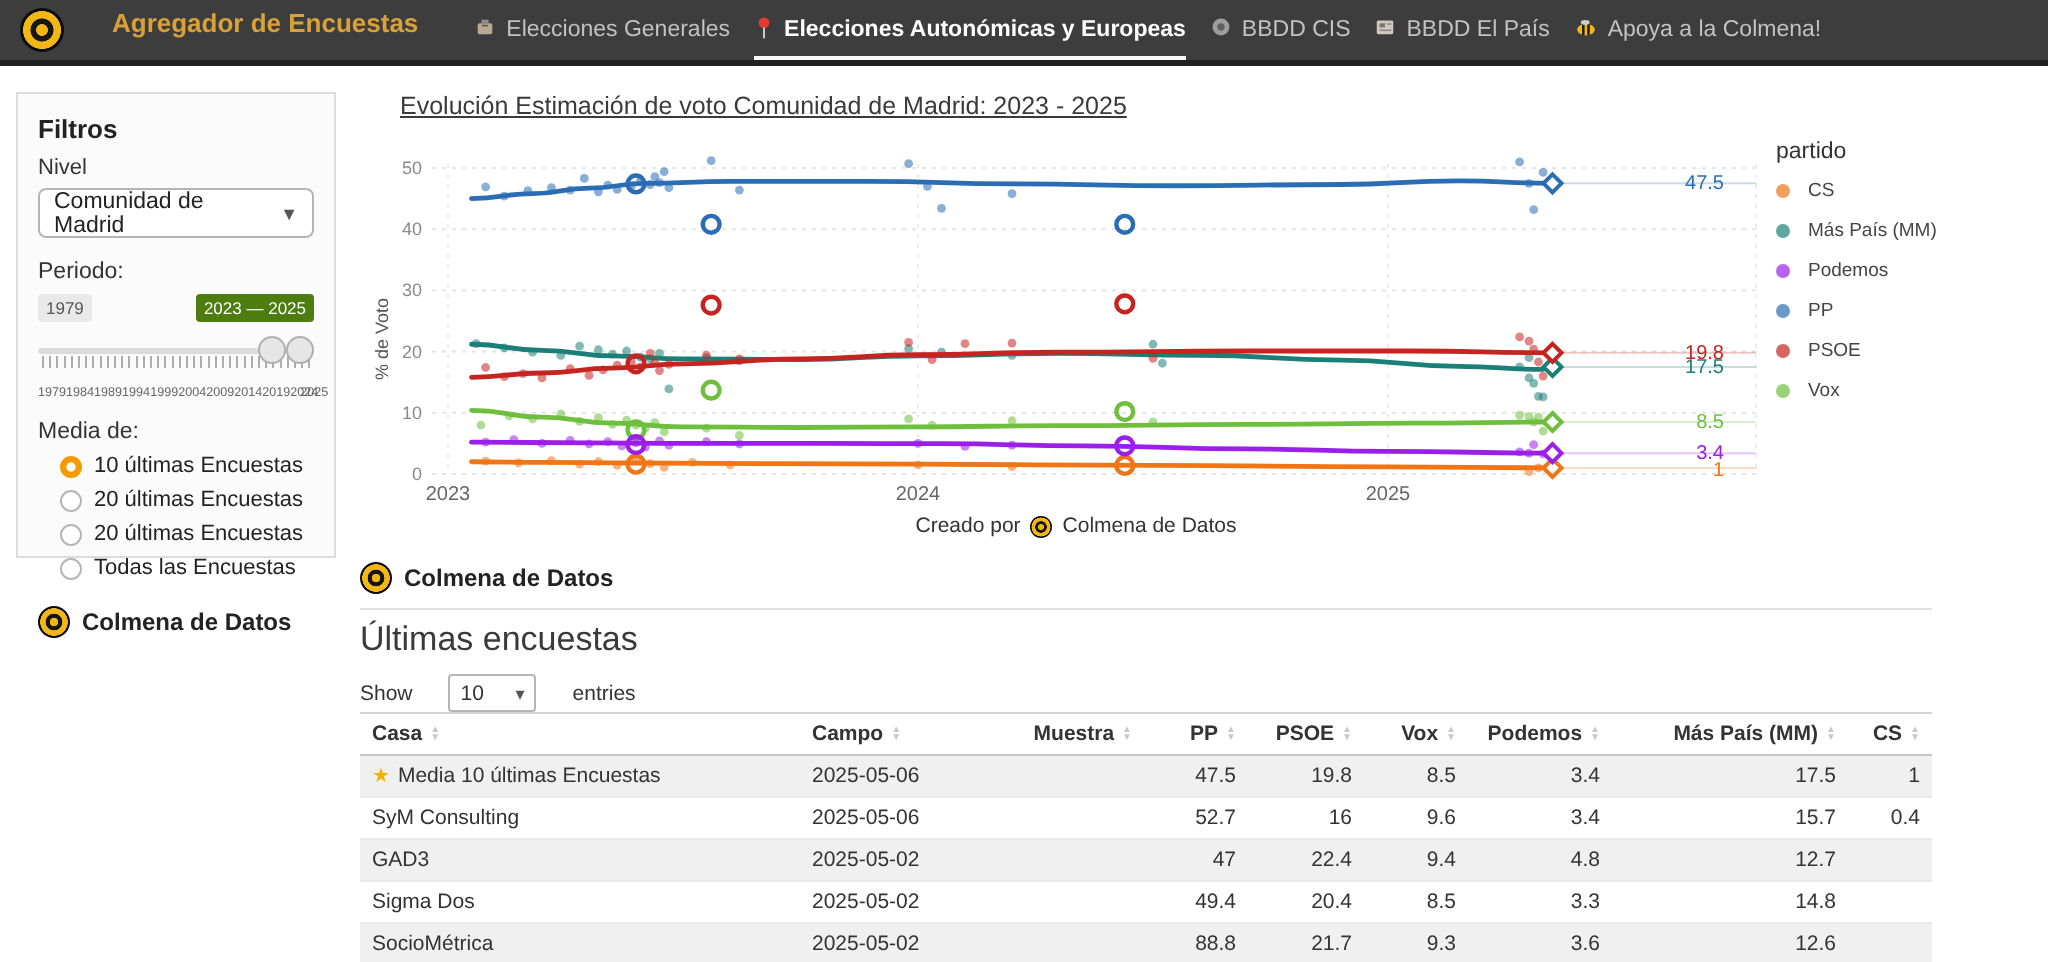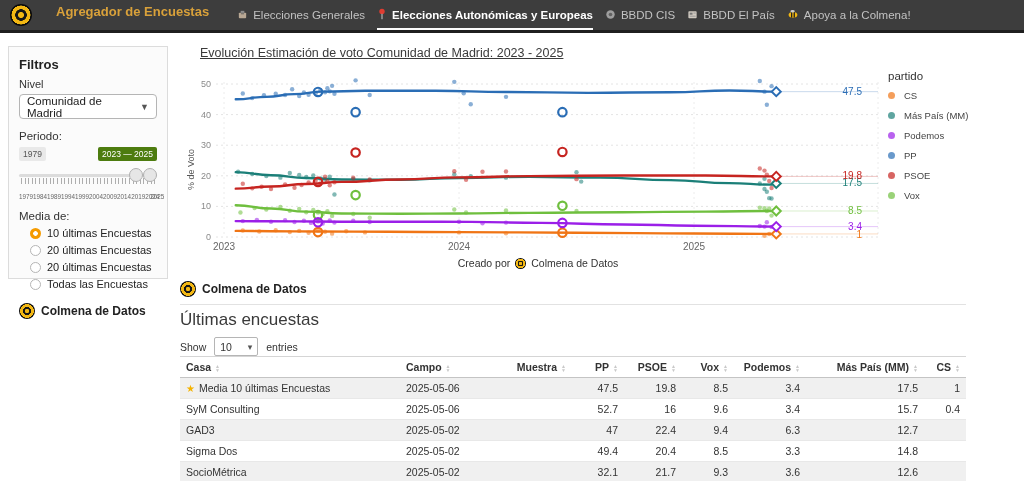--- a/index.html
+++ b/index.html
@@ -64,21 +64,21 @@
   .legend-title { font-size:11.5px; color:#333; margin-bottom:8px; }
   .legend-item { display:flex; align-items:center; gap:9px; margin-bottom:9px; font-size:9.5px; color:#444; cursor:pointer; }
   .legend-dot { width:7px; height:7px; border-radius:50%; opacity:.7; flex:0 0 auto; }
   .chart-caption { position:absolute; left:186px; top:257px; width:704px;
     display:flex; justify-content:center; align-items:center; gap:5px; font-size:10.5px; color:#333; }
   
   .section-brand { position:absolute; left:180px; top:281px; display:flex; align-items:center; gap:6px;
     font-weight:bold; font-size:12px; color:#222; }
   .rule { position:absolute; left:180px; top:304px; width:786px; border-top:1px solid #e2e2e2; }
   .section-heading { position:absolute; left:180px; top:310px; font-size:17px; color:#3a3a3a; }
-  .show-row { position:absolute; left:180px; top:337px; display:flex; align-items:center; gap:8px; font-size:10.5px; color:#333; }
+  .show-row { position:absolute; left:180px; top:337px; display:flex; align-items:center; gap:18px; font-size:10.5px; color:#333; }
   .mini-select { width:44px; height:19px; border:1px solid #b5b5b5; background:#fff; border-radius:2px;
     display:flex; align-items:center; justify-content:space-between; padding:0 5px; font-size:10.5px; cursor:pointer; }
   table.data { position:absolute; left:180px; top:356px; width:786px; border-collapse:collapse;
     font-size:10.5px; color:#333; table-layout:fixed; }
   table.data th { border-top:1px solid #d5d5d5; border-bottom:1px solid #c4c4c4;
     padding:4px 6px; font-weight:bold; text-align:left; white-space:nowrap; overflow:hidden; cursor:pointer; }
   table.data th.num, table.data td.num { text-align:right; }
   table.data td { padding:4px 6px; border-bottom:1px solid #e8e8e8; white-space:nowrap; overflow:hidden; }
   table.data tr.odd { background:#f0f0f0; }
   .sort { display:inline-flex; flex-direction:column; margin-left:4px; color:#c9c9c9; font-size:5px; line-height:4px; vertical-align:middle; }
@@ -482,40 +482,40 @@
         <td class="num">15.7</td>
         <td class="num">0.4</td>
       </tr>
       <tr class="odd">
         <td>GAD3</td>
         <td>2025-05-02</td>
         <td class="num"></td>
         <td class="num">47</td>
         <td class="num">22.4</td>
         <td class="num">9.4</td>
-        <td class="num">6.3</td>
+        <td class="num">4.8</td>
         <td class="num">12.7</td>
         <td class="num"></td>
       </tr>
       <tr>
         <td>Sigma Dos</td>
         <td>2025-05-02</td>
         <td class="num"></td>
         <td class="num">49.4</td>
         <td class="num">20.4</td>
         <td class="num">8.5</td>
         <td class="num">3.3</td>
         <td class="num">14.8</td>
         <td class="num"></td>
       </tr>
       <tr class="odd">
         <td>SocioMétrica</td>
         <td>2025-05-02</td>
         <td class="num"></td>
-        <td class="num">32.1</td>
+        <td class="num">88.8</td>
         <td class="num">21.7</td>
         <td class="num">9.3</td>
         <td class="num">3.6</td>
         <td class="num">12.6</td>
         <td class="num"></td>
       </tr>
     </tbody>
 </table>
 
 </body></html>

